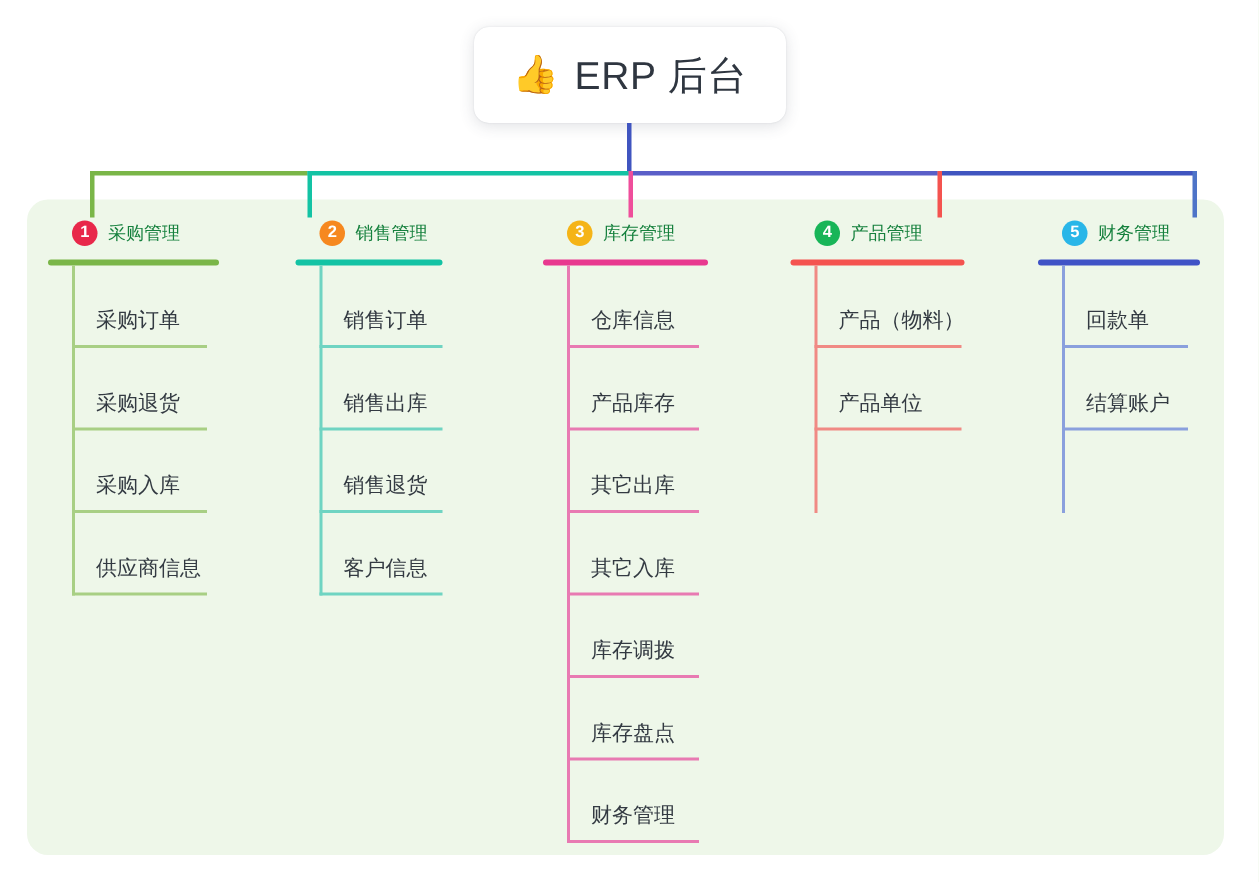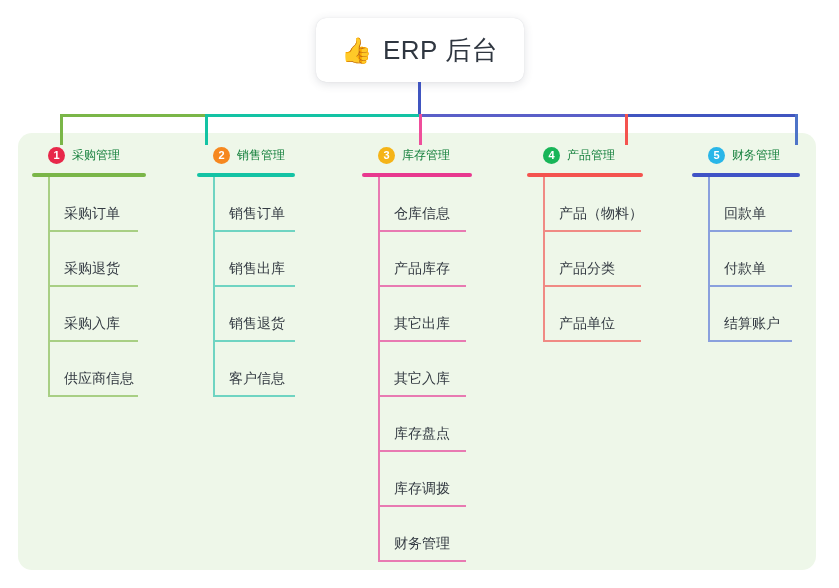--- a/index.html
+++ b/index.html
@@ -234,25 +234,25 @@
           </div>
           <div class="item">
             <span class="item-label">其它出库</span>
             <div class="item-rule" style="background: rgb(232, 122, 178); width: 88px;"></div>
           </div>
           <div class="item">
             <span class="item-label">其它入库</span>
             <div class="item-rule" style="background: rgb(232, 122, 178); width: 88px;"></div>
           </div>
           <div class="item">
+            <span class="item-label">库存调拨</span>
+            <div class="item-rule" style="background: rgb(232, 122, 178); width: 88px;"></div>
+          </div>
+          <div class="item">
             <span class="item-label">库存盘点</span>
-            <div class="item-rule" style="background: rgb(232, 122, 178); width: 88px;"></div>
-          </div>
-          <div class="item">
-            <span class="item-label">库存调拨</span>
             <div class="item-rule" style="background: rgb(232, 122, 178); width: 88px;"></div>
           </div>
           <div class="item">
             <span class="item-label">财务管理</span>
             <div class="item-rule" style="background: rgb(232, 122, 178); width: 88px;"></div>
           </div>
         </div>
       </div>
       <div class="column" style="left: 527px; width: 120px;">
         <div class="col-head">
@@ -260,46 +260,38 @@
           <span class="col-title">产品管理</span>
         </div>
         <div class="head-rule" style="background: rgb(244, 83, 79); width: 116px;"></div>
         <div class="col-body">
           <div class="spine" style="background: rgb(240, 138, 132); height: 165px;"></div>
           <div class="item">
             <span class="item-label">产品（物料）</span>
             <div class="item-rule" style="background: rgb(240, 138, 132); width: 98px;"></div>
           </div>
           <div class="item">
-            <span class="item-label">产品分类</span>
-            <div class="item-rule" style="background: rgb(240, 138, 132); width: 98px;"></div>
-          </div>
-          <div class="item">
             <span class="item-label">产品单位</span>
             <div class="item-rule" style="background: rgb(240, 138, 132); width: 98px;"></div>
           </div>
         </div>
       </div>
       <div class="column" style="left: 692px; width: 110px;">
         <div class="col-head">
           <span class="badge" style="background: rgb(41, 182, 232);">5</span>
           <span class="col-title">财务管理</span>
         </div>
         <div class="head-rule" style="background: rgb(63, 83, 198); width: 108px;"></div>
         <div class="col-body">
           <div class="spine" style="background: rgb(138, 160, 221); height: 165px;"></div>
           <div class="item">
             <span class="item-label">回款单</span>
             <div class="item-rule" style="background: rgb(138, 160, 221); width: 84px;"></div>
           </div>
           <div class="item">
-            <span class="item-label">付款单</span>
-            <div class="item-rule" style="background: rgb(138, 160, 221); width: 84px;"></div>
-          </div>
-          <div class="item">
             <span class="item-label">结算账户</span>
             <div class="item-rule" style="background: rgb(138, 160, 221); width: 84px;"></div>
           </div>
         </div>
       </div>
     </div>
 
 </div>
 
 </body></html>

